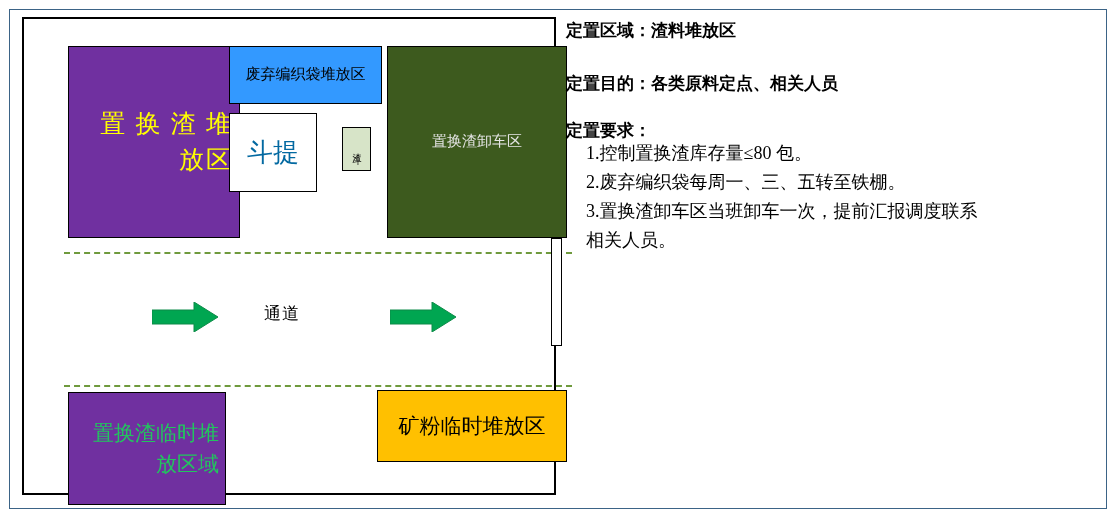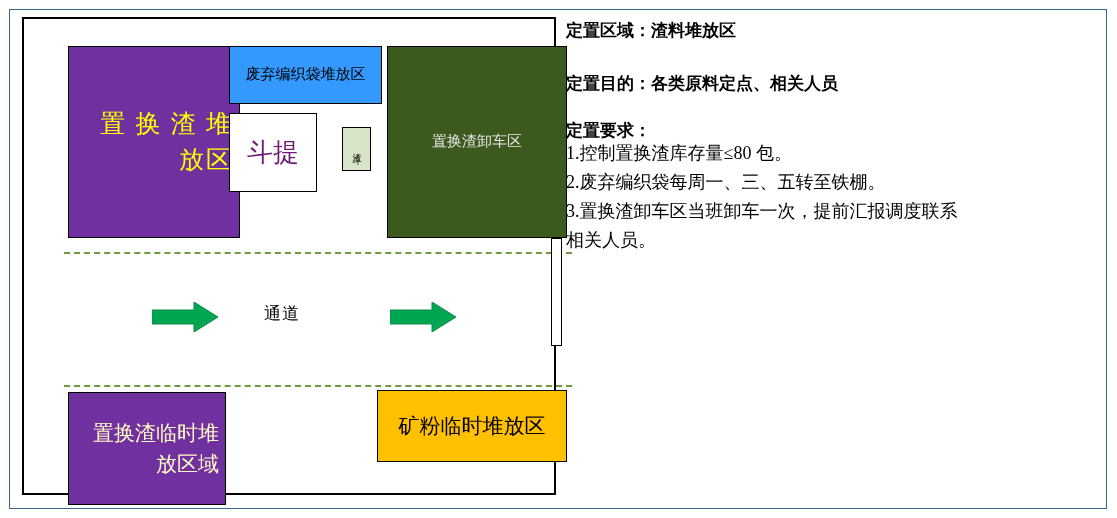--- a/index.html
+++ b/index.html
@@ -70,21 +70,21 @@
     color: #000000;
     font-size: 15px;
   }
   
   .zone-bucket-elevator {
     left: 205px;
     top: 94px;
     width: 88px;
     height: 79px;
     background: #ffffff;
-    color: #701a75;
+    color: #0369a1;
     font-size: 26px;
   }
   
   .zone-slag-hopper {
     left: 318px;
     top: 108px;
     width: 29px;
     height: 44px;
     background: #d7e4c8;
     color: #000000;
@@ -103,21 +103,21 @@
     color: #e5e5e5;
     font-size: 15px;
   }
   
   .zone-temp-slag {
     left: 44px;
     top: 373px;
     width: 158px;
     height: 113px;
     background: #7030a0;
-    color: #fef9c3;
+    color: #22c55e;
     font-size: 21px;
     padding: 0 6px;
   }
   
   .zone-ore-powder {
     left: 353px;
     top: 371px;
     width: 190px;
     height: 72px;
     background: #ffc000;
@@ -172,20 +172,21 @@
     line-height: 1.0;
     white-space: nowrap;
   }
   .panel-line.bold { font-weight: bold; }
   .spacer-lg { height: 36px; }
   .spacer-md { height: 30px; }
   .req-line {
     font-size: 18px;
     line-height: 1.62;
     white-space: nowrap;
+    padding-left: 20px;
   }
 </style>
 </head>
 <body>
 
 <div id="page">
 
   <div class="outer-frame"></div>
 
   <div class="diagram-box">

